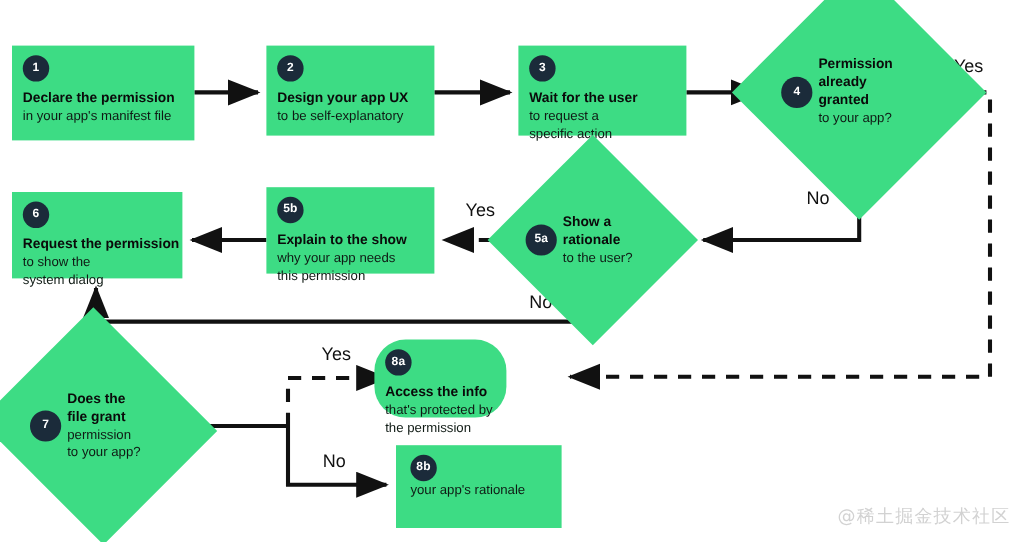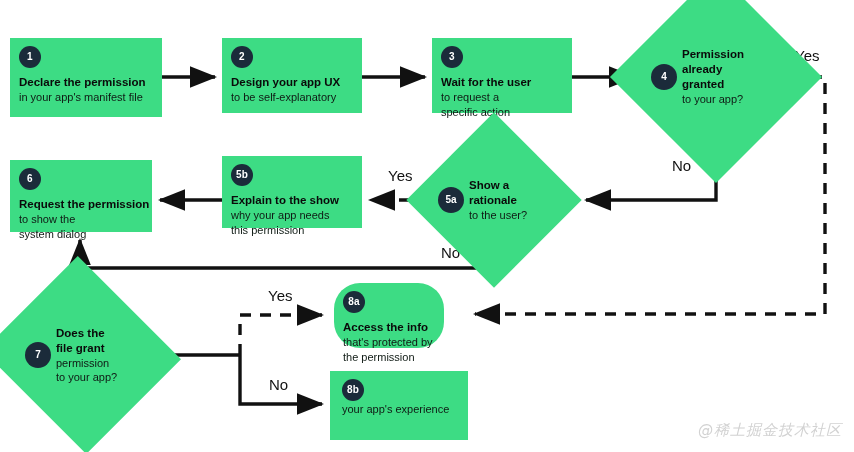--- a/index.html
+++ b/index.html
@@ -119,21 +119,20 @@
     line-height: 1;
   }
   #watermark {
     position: absolute;
     right: 12px;
     bottom: 12px;
     font-size: 15px;
     color: #d2d2d2;
     letter-spacing: 1px;
     font-family: "DejaVu Sans", sans-serif;
-    font-style: italic;
   }
 </style>
 </head>
 <body>
 
 <div id="canvas">
 
   <svg id="edges" viewBox="0 0 854 452" width="854" height="452">
     <defs>
       <marker id="arrow" markerWidth="9" markerHeight="9" refX="7.4" refY="3.2" orient="auto" markerUnits="strokeWidth">
@@ -237,27 +236,27 @@
       <div class="dbadge" style="margin-left:16px;">7</div>
       <div class="dtext">
         <div class="dtitle">Does the
 file grant</div>
         <div class="dsub">permission
 to your app?</div>
       </div>
     </div>
   </div>
 
-  <div class="node" style="left:334px; top:283px; width:110px; height:65px;border-radius:26px;">
+  <div class="node" style="left:312px; top:283px; width:110px; height:65px;border-radius:26px;">
     <div class="badge">8a</div>
     <div class="title">Access the info</div>
     <div class="sub">that's protected by
 the permission</div>
   </div>
 
   <div class="node" style="left:330px; top:371px; width:138px; height:69px;padding-left:12px;">
     <div class="badge">8b</div>
-    <div class="sub">your app's experience</div>
+    <div class="sub">your app's rationale</div>
   </div>
 
   <div id="watermark">@稀土掘金技术社区</div>
 
 </div>
 
 </body></html>

